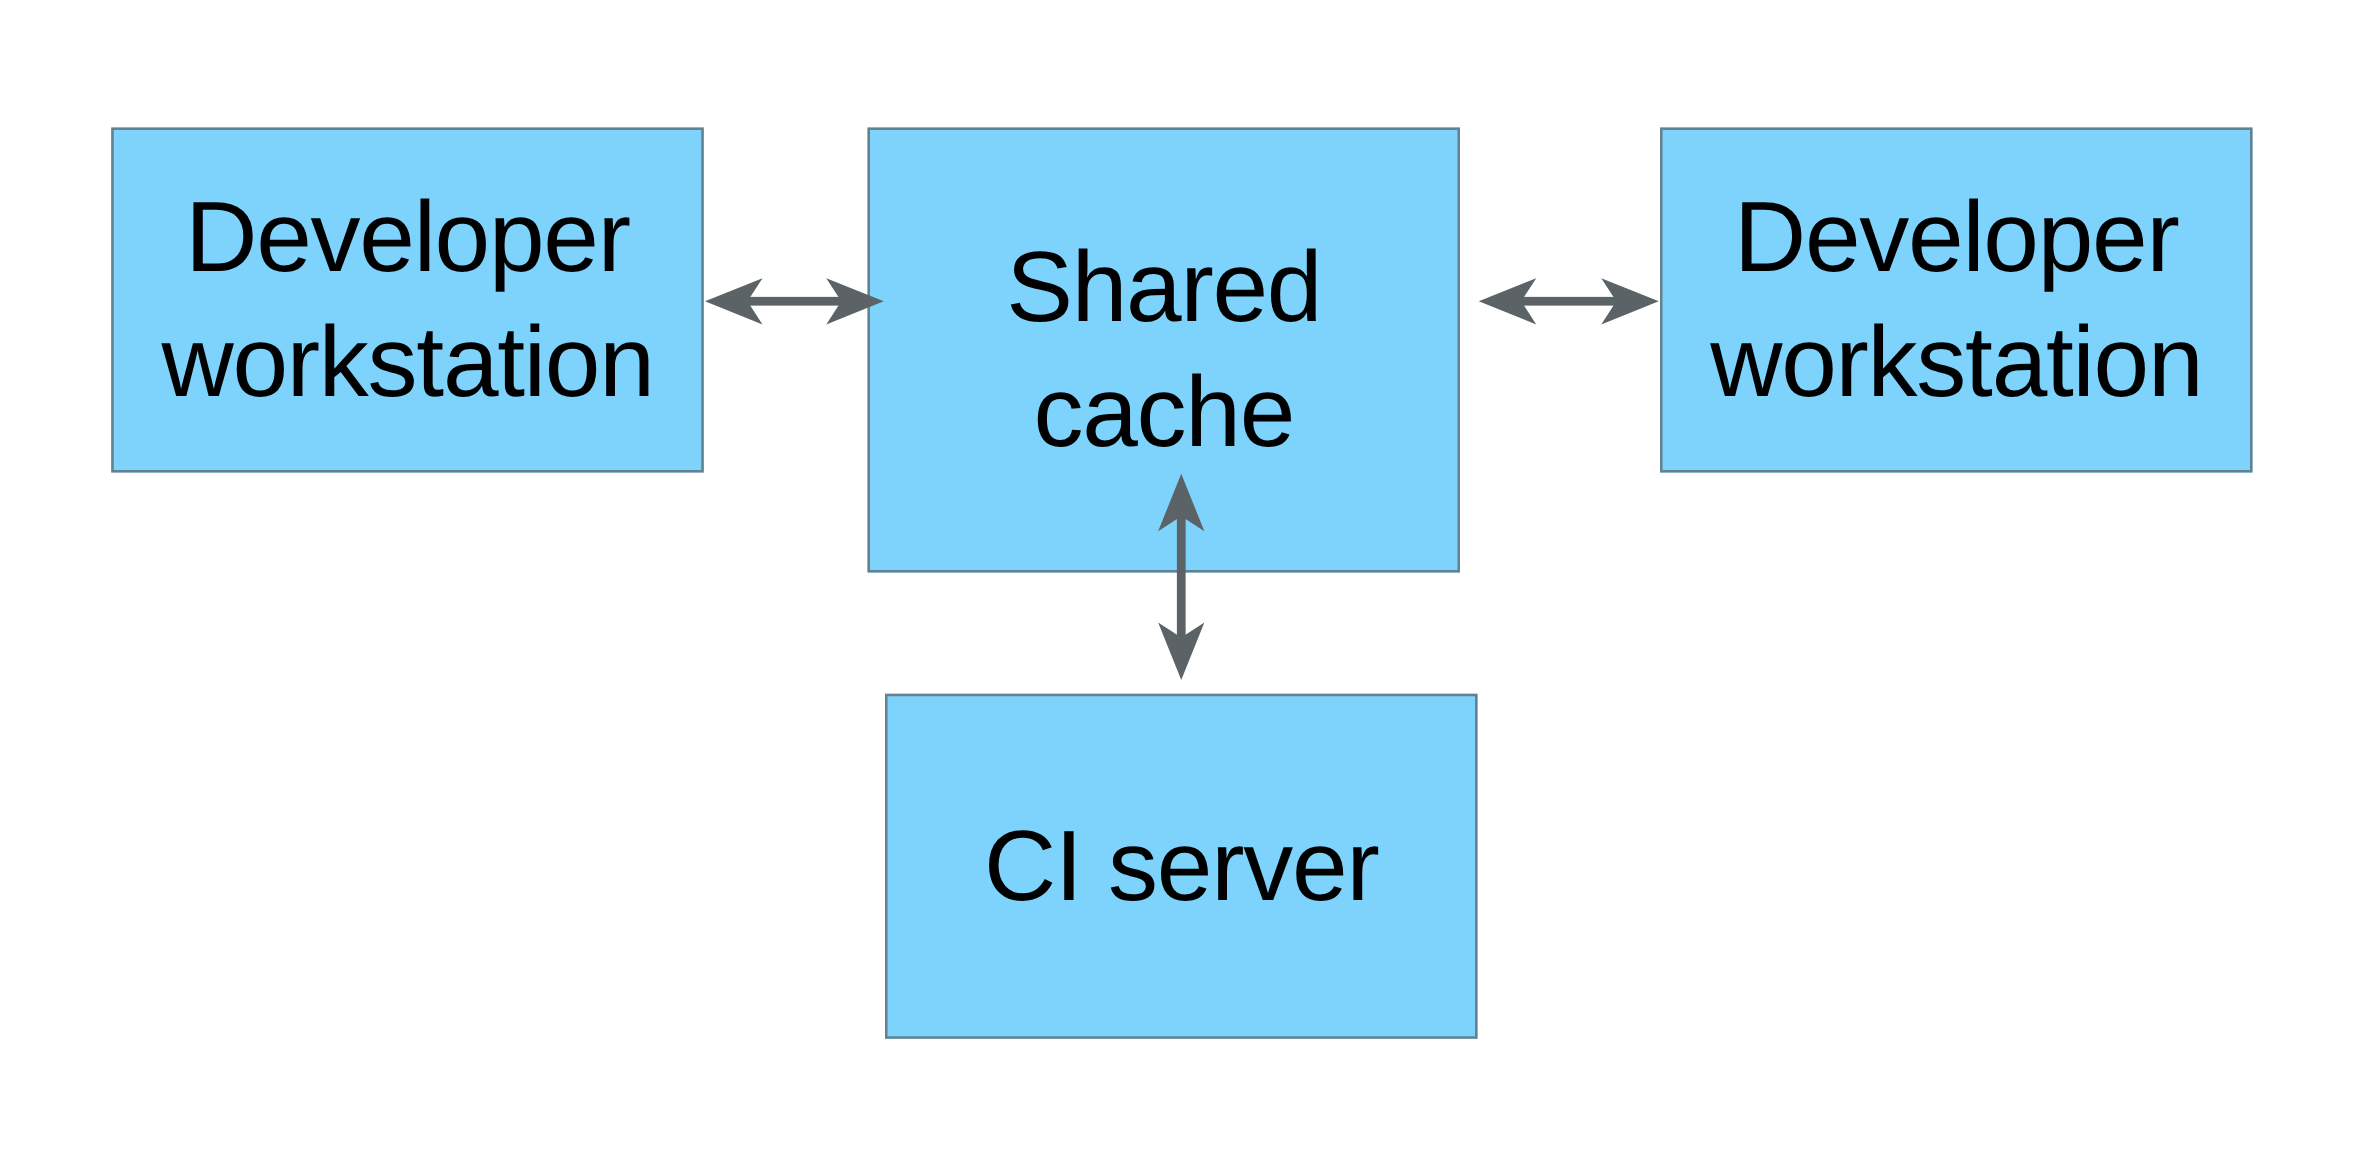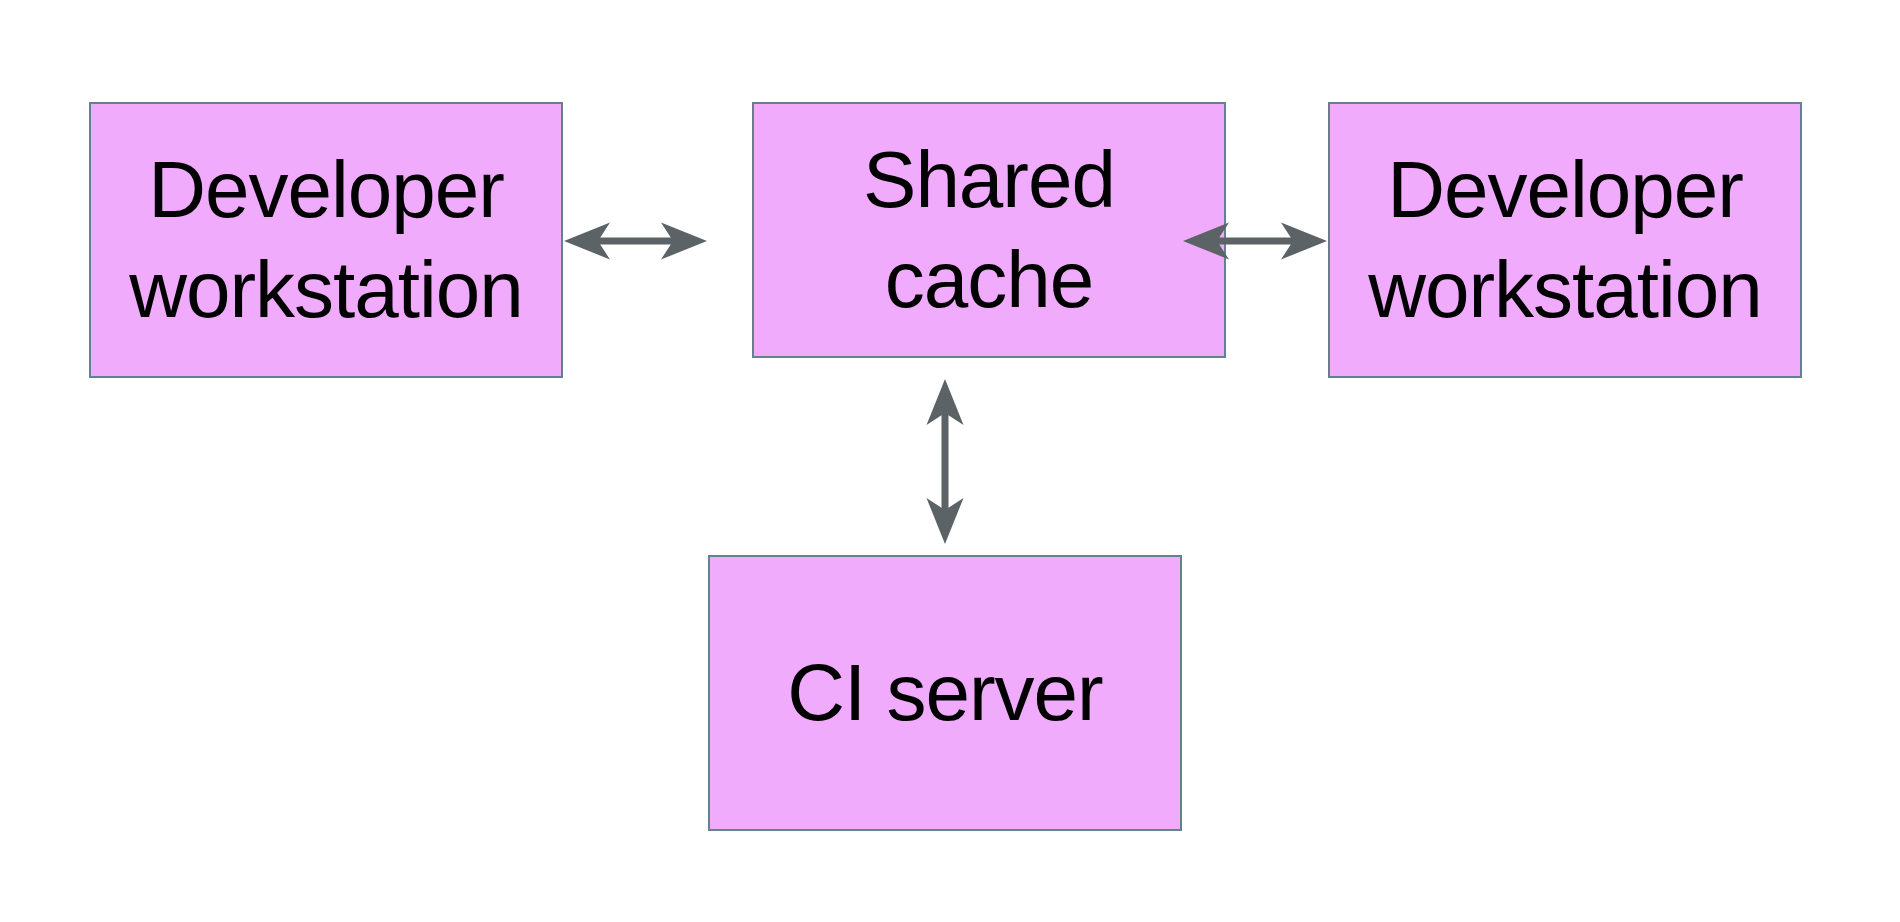--- a/index.html
+++ b/index.html
@@ -11,36 +11,36 @@
     position: relative;
     width: 1900px;
     height: 922px;
     background: #ffffff;
     font-family: "Liberation Sans", sans-serif;
     overflow: hidden;
   }
   .node {
     position: absolute;
     box-sizing: border-box;
-    background: #f0abfc;
+    background: #7dd3fc;
     border: 2px solid #65808f;
     display: flex;
     align-items: center;
     justify-content: center;
     text-align: center;
     font-size: 80px;
     line-height: 100px;
     letter-spacing: -1px;
     color: #000000;
   }
   .node-label {
     white-space: pre-line;
   }
   #node-dev-left   { left: 89px;   top: 102px; width: 474px; height: 276px; }
-  #node-shared     { left: 752px;  top: 102px; width: 474px; height: 256px; }
+  #node-shared     { left: 694px;  top: 102px; width: 474px; height: 356px; }
   #node-dev-right  { left: 1328px; top: 102px; width: 474px; height: 276px; }
   #node-ci         { left: 708px;  top: 545px; width: 474px; height: 276px; margin-top: 10px; }
 
   .edge { position: absolute; }
   #edge-left  { left: 563px;  top: 221px; width: 145px; height: 40px; }
   #edge-right { left: 1182px; top: 221px; width: 146px; height: 40px; }
   #edge-down  { left: 925px;  top: 378px; width: 40px;  height: 167px; }
   .edge svg { display: block; }
 </style>
 </head>

